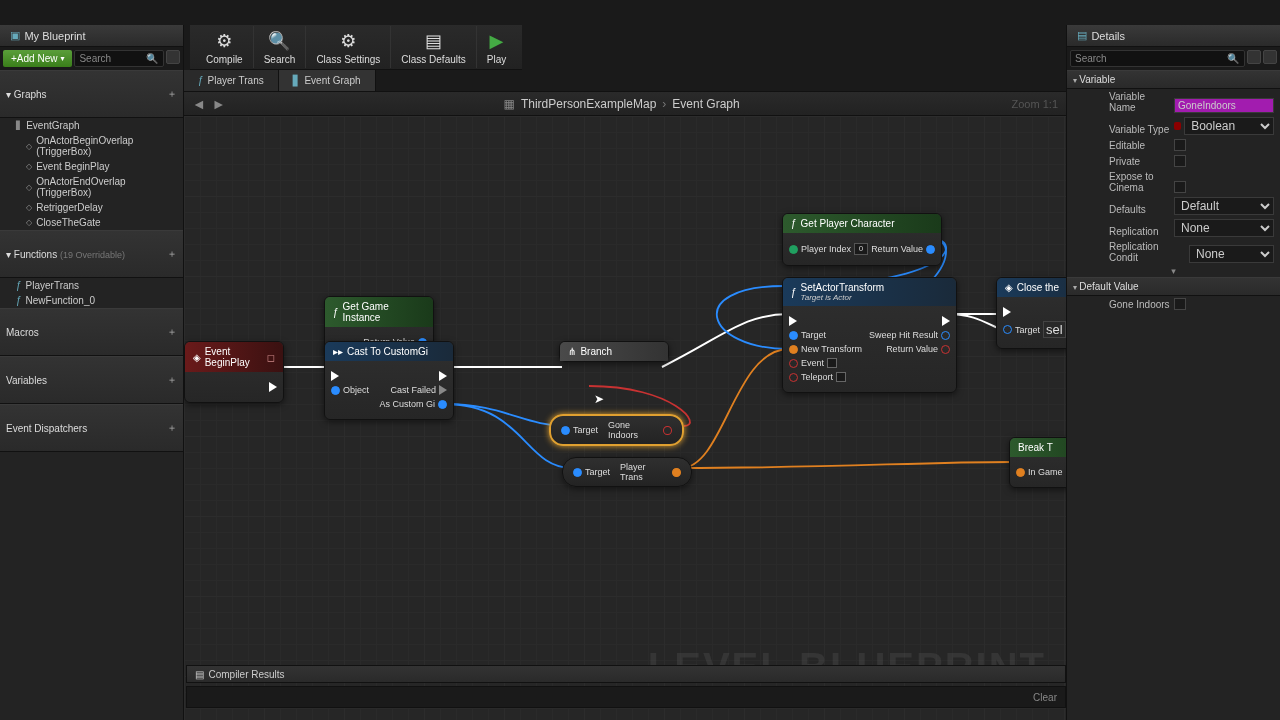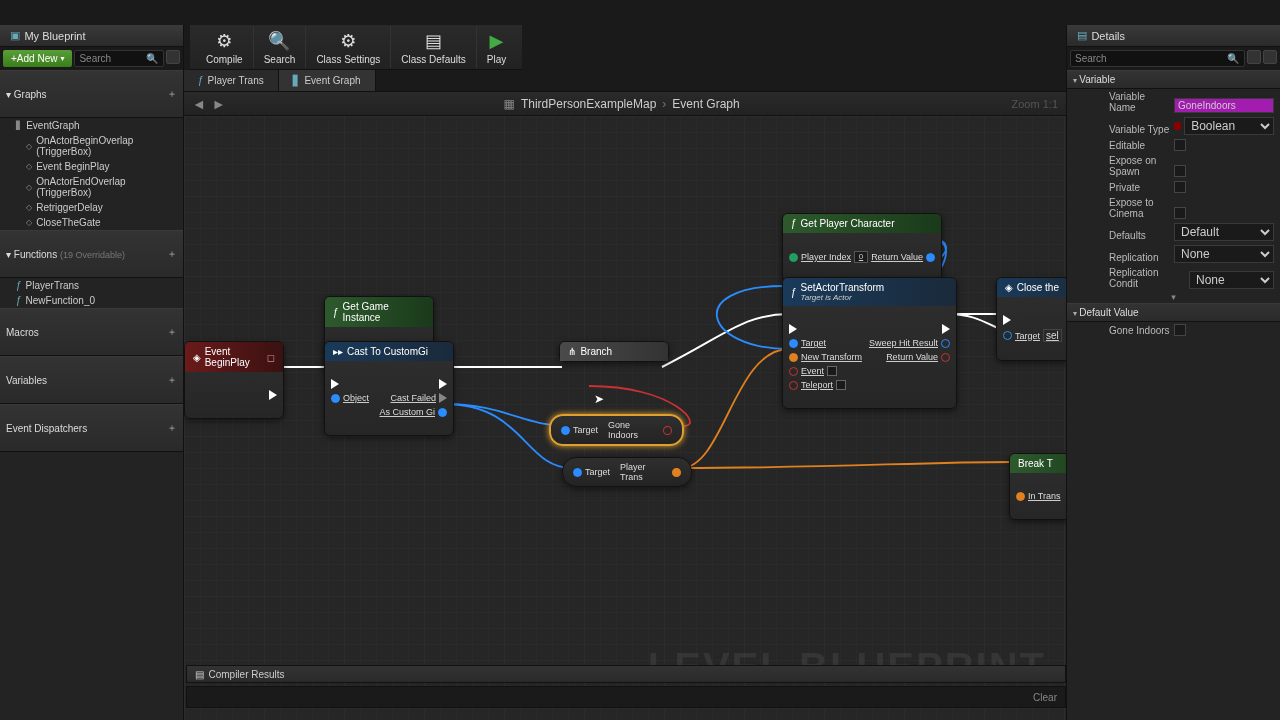--- a/index.html
+++ b/index.html
@@ -62,21 +62,21 @@
   linear-gradient(90deg,#2a2a2a 1px,transparent 1px);
   background-size:80px 80px,80px 80px,16px 16px,16px 16px;
   overflow:hidden; }
 .watermark { position:absolute; right:20px; bottom:30px; font-size:40px; font-weight:bold; color:rgba(120,120,120,0.18); letter-spacing:2px; pointer-events:none; }
 
 
 .node { position:absolute; background:linear-gradient(#2f2f2f,#262626); border:1px solid #111; border-radius:6px; box-shadow:0 2px 6px rgba(0,0,0,0.5); min-width:100px; }
 .node-head { padding:4px 8px; font-size:10px; color:#fff; border-radius:5px 5px 0 0; display:flex; align-items:center; gap:4px; }
 .node-head .hicon { font-size:10px; }
 .node-head .sub { display:block; font-size:8px; color:#ccc; font-style:italic; }
-.node-body { padding:16px 6px;text-decoration:underline; }
+.node-body { padding:8px 6px; }
 .pin-row { display:flex; justify-content:space-between; align-items:center; padding:2px 0; font-size:9px; color:#ddd; }
 .pin-row .pl { display:flex; align-items:center; gap:3px; }
 .pin-row .pr { display:flex; align-items:center; gap:3px; }
 .exec { width:0;height:0;border-top:5px solid transparent;border-bottom:5px solid transparent;border-left:8px solid #fff; }
 .exec.out { }
 .exec.hollow { border-left-color:#888; position:relative; }
 .pin-dot { width:9px; height:9px; border-radius:50%; border:1px solid; }
 .pin-dot.blue { background:#2a8cff; border-color:#2a8cff; }
 .pin-dot.bluehollow { background:transparent; border-color:#2a8cff; }
 .pin-dot.red { background:#c83232; border-color:#c83232; }
@@ -220,24 +220,20 @@
       <span class="val type-pill">
         <span class="dot"></span>
         <select><option>Boolean</option></select>
       </span>
     </div>
   <div class="prop">
       <span class="label">Editable</span>
       <span class="chk"></span>
     </div>
   <div class="prop">
-      <span class="label">Expose on Spawn</span>
-      <span class="chk"></span>
-    </div>
-  <div class="prop">
       <span class="label">Private</span>
       <span class="chk"></span>
     </div>
   <div class="prop">
       <span class="label">Expose to Cinema</span>
       <span class="chk"></span>
     </div>
   <div class="prop">
       <span class="label">Defaults</span>
       <span class="val"><select><option>Default</option></select></span>
@@ -472,35 +468,35 @@
       <div class="node-body">
         <div class="pin-row">
             <span class="pl">
               <span class="exec"></span>
             </span>
           </div>
         <div class="pin-row">
             <span class="pl">
               <span class="pin-dot bluehollow"></span>
               <span>Target</span> 
-              <span style="font-size:10px;border:1px solid #444;padding:0 2px">sel</span>
-            </span>
-          </div>
-      </div>
-    </div>
-
-    <div class="node" style="left:825px; top:337px; width:57px">
+              <span style="font-size:13px;border:1px solid #444;padding:0 2px">sel</span>
+            </span>
+          </div>
+      </div>
+    </div>
+
+    <div class="node" style="left:825px; top:321px; width:57px">
       <div class="node-head head-green">
           <span>Break T</span>
         </div>
       <div class="node-body">
         <div class="pin-row">
             <span class="pl">
               <span class="pin-dot orange"></span>
-              <span>In Trans</span>
+              <span>In Game</span>
             </span>
           </div>
       </div>
     </div>
 
     <div class="watermark">LEVEL BLUEPRINT</div>
 
     <div style="position:absolute; left:410px; top:276px; color:#fff; font-size:12px; pointer-events:none">➤</div>
   </div>
 </div>

